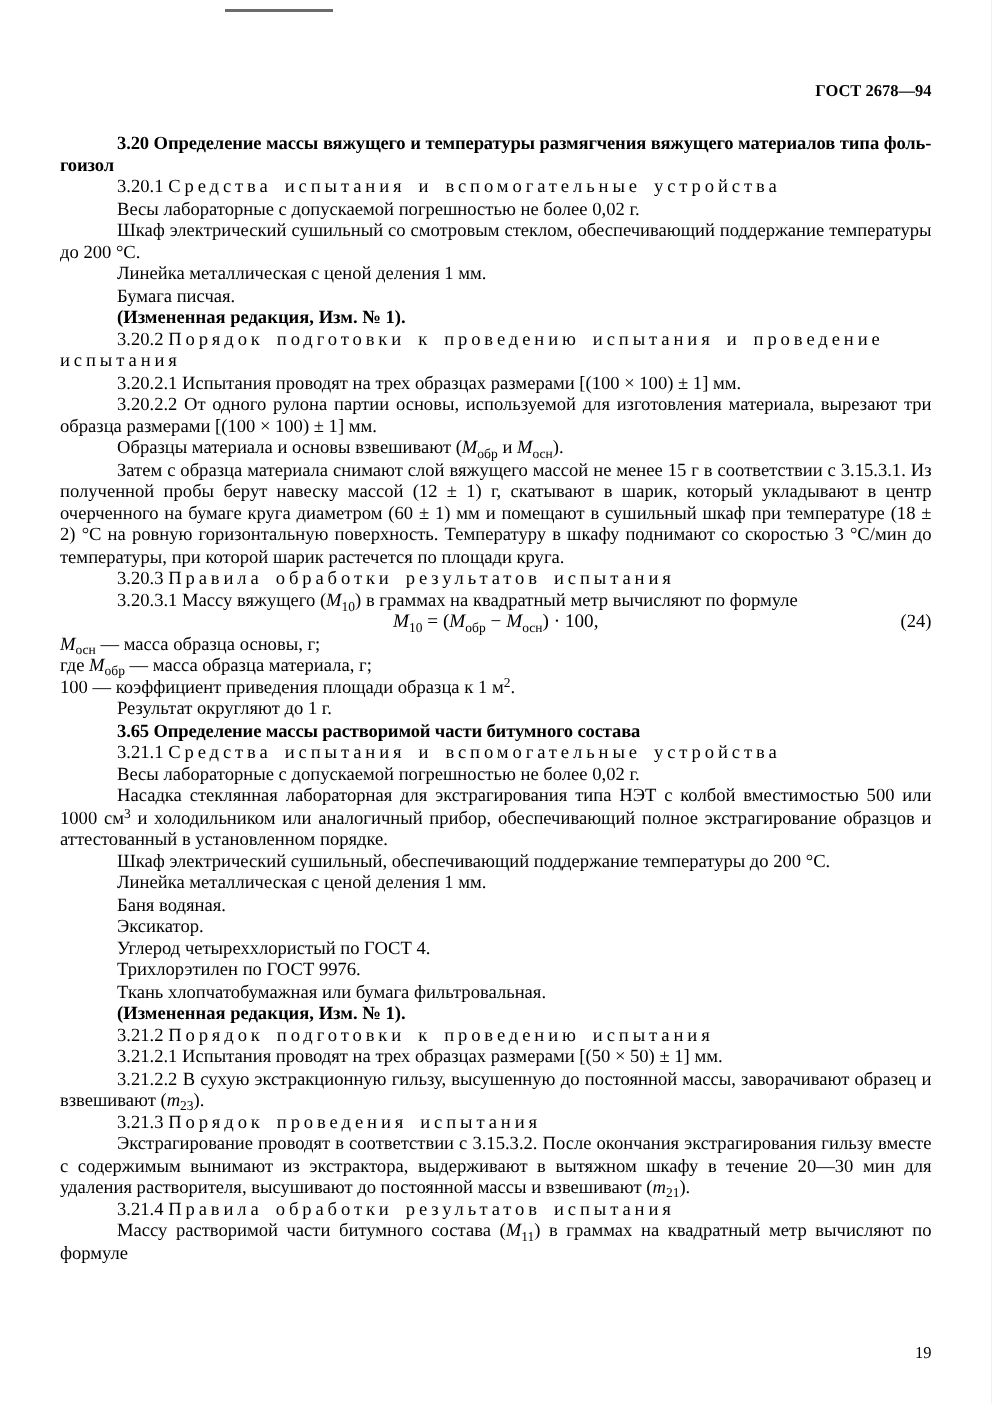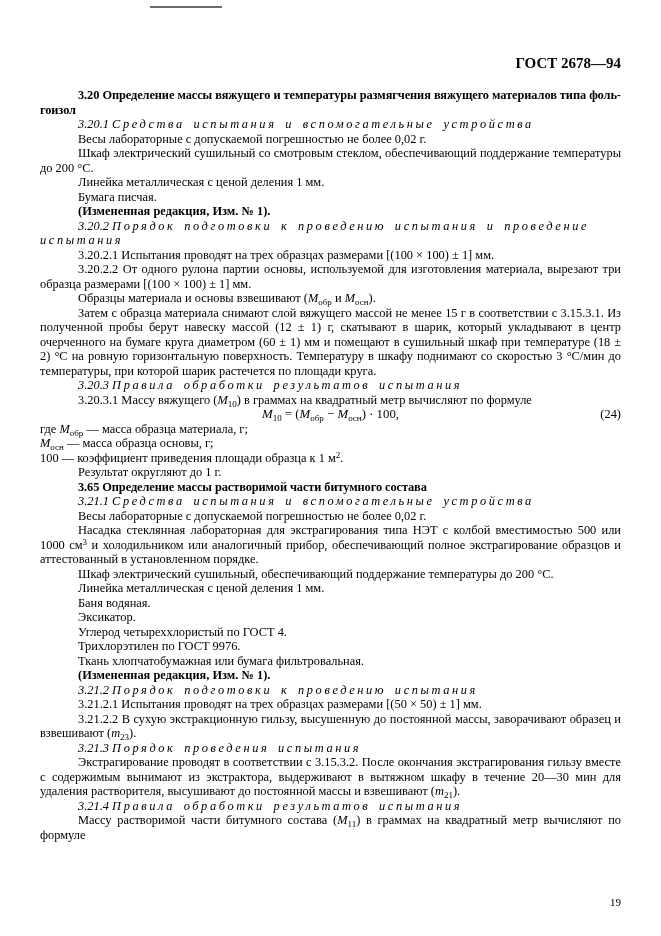--- a/index.html
+++ b/index.html
@@ -8,31 +8,31 @@
     width:661px;height:936px;
     background:#ffffff;
     color:#000;
     font-family:"Liberation Serif","DejaVu Serif",serif;
     overflow:hidden;
     margin:0 auto;
   }
   .artifact{position:absolute;top:6px;left:150px;width:72px;height:2px;background:#3a3a3a;opacity:.75;}
   .doc-header{
     position:absolute;top:55px;left:40px;right:40px;
-    text-align:right;font-weight:bold;font-size:15px;
+    text-align:right;font-weight:bold;font-size:11px;
   }
   .content{
     position:absolute;top:88px;left:40px;right:40px;
     font-size:12.4px;line-height:14.5px;
   }
   p.p{margin:0;padding:0;}
   .ph{font-weight:bold;text-indent:38px;text-align:justify;letter-spacing:-0.1px;}
   .pb{text-indent:38px;text-align:justify;}
   .pn{font-weight:bold;text-indent:38px;}
-  .ps{text-indent:38px;font-style:italic;}
+  .ps{text-indent:38px;}
   .ps .sp{letter-spacing:2.6px;word-spacing:3px;}
   .pf{display:flex;align-items:center;margin:9px 0 8px 0;}
   .pf .fx{flex:1;}
   .pf .fb{font-size:12.8px;}
   .fr{text-align:right;}
   .pw0{text-align:justify;}
   .pw1{margin-left:21px;text-align:justify;}
   sub,sup{font-size:9px;line-height:0;}
   sub{vertical-align:-3px;}
   sup{vertical-align:4px;}
@@ -62,22 +62,22 @@
       <p class="p pb">3.20.2.2 От одного рулона партии основы, используемой для изготовления материала, вырезают три образца размерами [(100 × 100) ± 1] мм.</p>
       <p class="p pb">Образцы материала и основы взвешивают (<i>М</i><sub>обр</sub> и <i>М</i><sub>осн</sub>).</p>
       <p class="p pb">Затем с образца материала снимают слой вяжущего массой не менее 15 г в соответствии с 3.15.3.1. Из полученной пробы берут навеску массой (12 ± 1) г, скатывают в шарик, который укладывают в центр очерченного на бумаге круга диаметром (60 ± 1) мм и помещают в сушильный шкаф при температуре (18 ± 2) °С на ровную горизонтальную поверхность. Температуру в шкафу поднимают со скоростью 3 °С/мин до температуры, при которой шарик растечется по площади круга.</p>
       <p class="p ps"><span>3.20.3</span> <span class="sp">Правила обработки результатов испытания</span></p>
       <p class="p pb">3.20.3.1 Массу вяжущего (<i>М</i><sub>10</sub>) в граммах на квадратный метр вычисляют по формуле</p>
       <p class="p pf">
         <span class="fx"></span>
         <span class="fb"><i>М</i><sub>10</sub> = (<i>М</i><sub>обр</sub> − <i>М</i><sub>осн</sub>) · 100,</span>
         <span class="fx fr">(24)</span>
       </p>
+      <p class="p pw1"><i>М</i><sub>осн</sub> — масса образца основы, г;</p>
       <p class="p pw0">где <i>М</i><sub>обр</sub> — масса образца материала, г;</p>
-      <p class="p pw1"><i>М</i><sub>осн</sub> — масса образца основы, г;</p>
       <p class="p pw1">100 — коэффициент приведения площади образца к 1 м<sup>2</sup>.</p>
       <p class="p pb">Результат округляют до 1 г.</p>
       <p class="p ph">3.65 Определение массы растворимой части битумного состава</p>
       <p class="p ps"><span>3.21.1</span> <span class="sp">Средства испытания и вспомогательные устройства</span></p>
       <p class="p pb">Весы лабораторные с допускаемой погрешностью не более 0,02 г.</p>
       <p class="p pb">Насадка стеклянная лабораторная для экстрагирования типа НЭТ с колбой вместимостью 500 или 1000 см<sup>3</sup> и холодильником или аналогичный прибор, обеспечивающий полное экстрагирование образцов и аттестованный в установленном порядке.</p>
       <p class="p pb">Шкаф электрический сушильный, обеспечивающий поддержание температуры до 200 °С.</p>
       <p class="p pb">Линейка металлическая с ценой деления 1 мм.</p>
       <p class="p pb">Баня водяная.</p>
       <p class="p pb">Эксикатор.</p>

